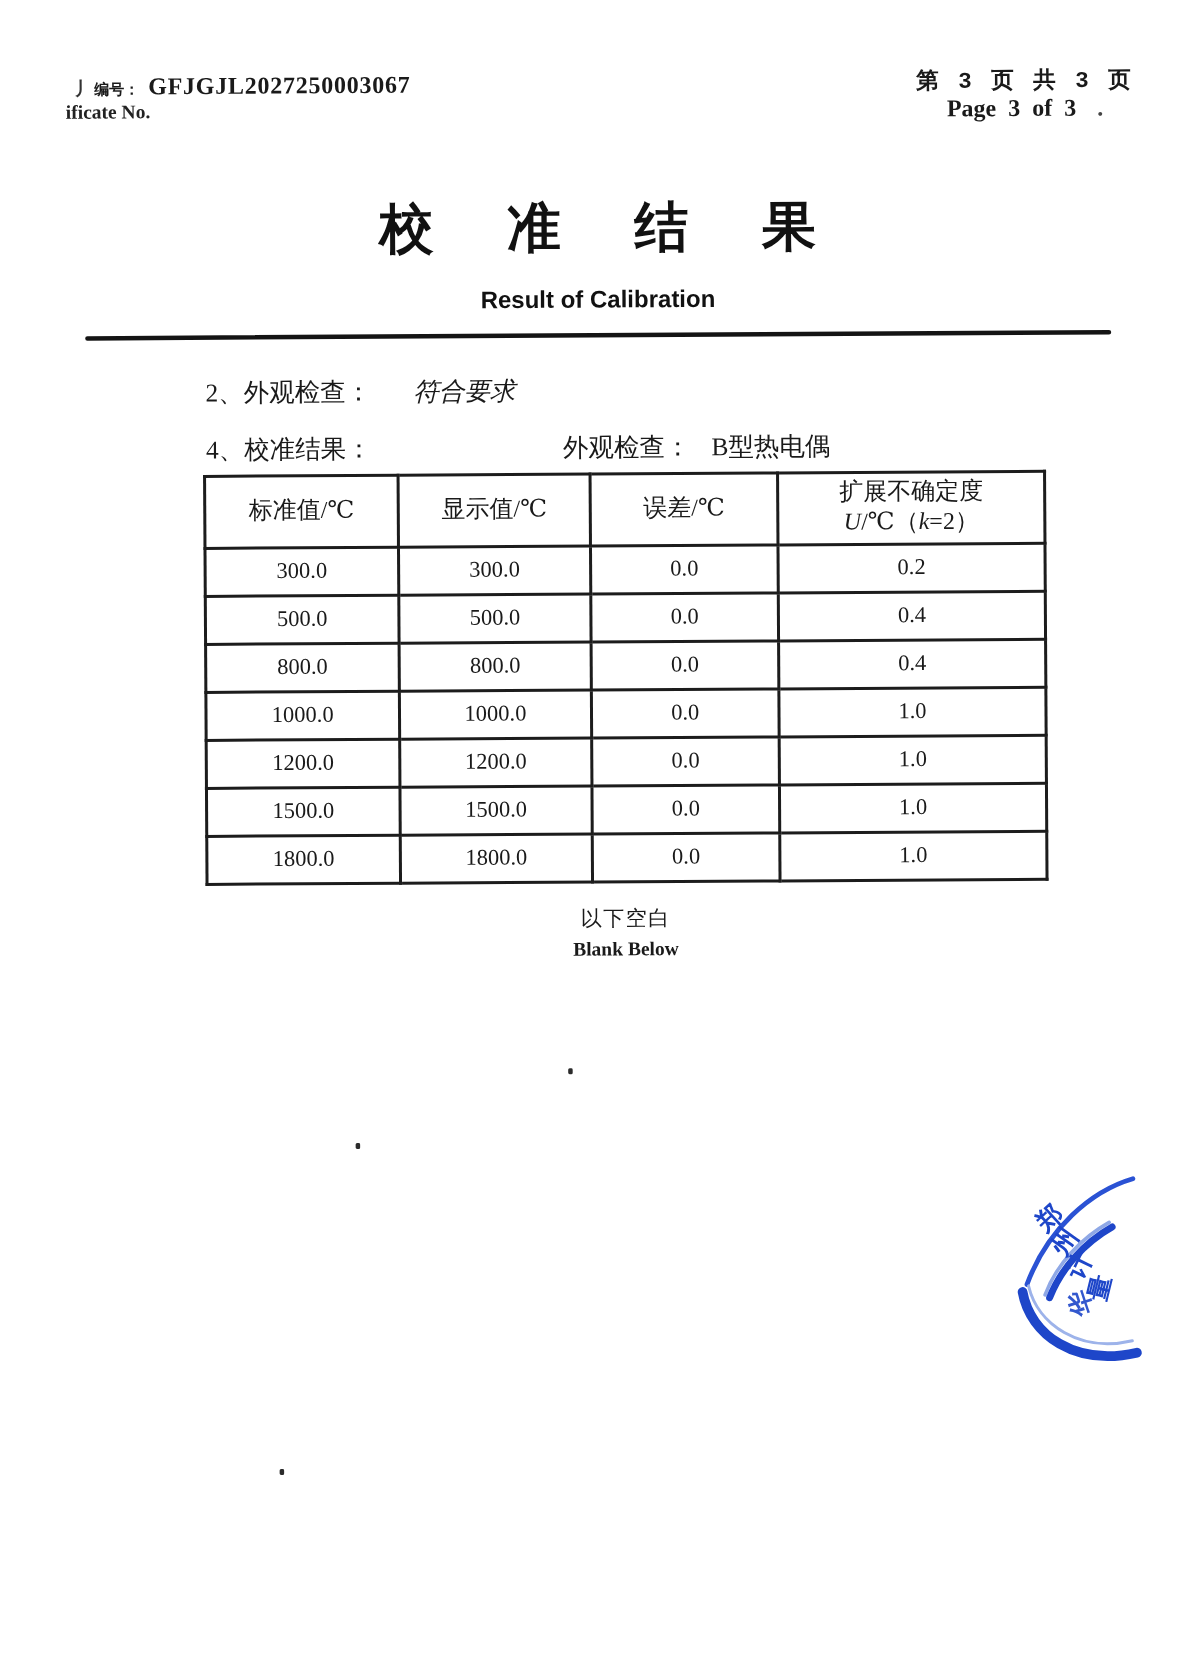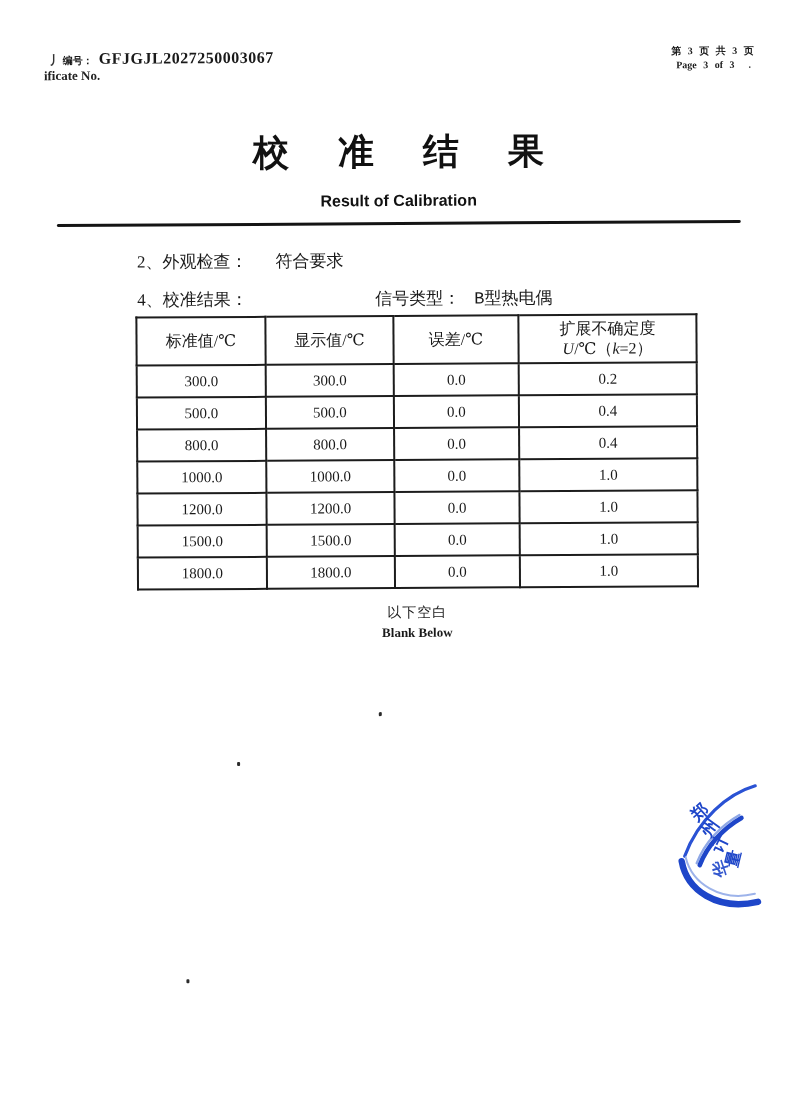--- a/index.html
+++ b/index.html
@@ -13,38 +13,38 @@
   
   .cert{position:absolute;left:52px;top:48px;white-space:nowrap;}
   .cert-line1{font-size:15px;font-weight:bold;}
   .cert-prefix{font-size:12px;color:#333;margin-right:1px;}
   .cert-label{font-size:10px;}
   .cert-num{font-size:16px;letter-spacing:.5px;margin-left:6px;}
   .cert-line2{font-size:13px;font-weight:bold;margin-top:-1px;margin-left:-6px;color:#222;}
 
   
   .pageinfo{position:absolute;right:42px;top:46px;text-align:center;}
-  .page-cn{font-size:10px;font-weight:bold;letter-spacing:2px;}
-  .page-en{font-size:10px;font-weight:bold;margin-top:1px;word-spacing:4px;}
+  .page-cn{font-size:15px;font-weight:bold;letter-spacing:2px;font-family:Liberation Mono, monospace;}
+  .page-en{font-size:16px;font-weight:bold;margin-top:1px;word-spacing:4px;}
   .page-dot{margin-left:14px;color:#444;}
 
   
   .title-cn{position:absolute;left:0;top:128px;width:100%;text-align:center;
     font-size:36px;font-weight:bold;letter-spacing:20px;text-indent:20px;color:#111;}
   .title-en{position:absolute;left:0;top:192px;width:100%;text-align:center;
     font-family:"Liberation Sans","DejaVu Sans",sans-serif;font-size:16px;font-weight:bold;color:#111;}
   .rule{position:absolute;left:58px;top:222px;width:684px;height:3px;background:#141414;border-radius:2px;}
 
   
   .item{position:absolute;left:138px;font-size:17px;white-space:nowrap;}
   .item1{top:249px;}
   .item2{top:287px;width:560px;}
-  .item-val{margin-left:28px;}
+  .item-val{margin-left:28px;font-style:italic;}
   .signal{position:absolute;left:238px;top:0;}
-  .signal-val{margin-left:14px;font-family:Liberation Mono, monospace;}
+  .signal-val{margin-left:14px;}
 
   
   .cal-table{position:absolute;left:136px;top:315px;border-collapse:collapse;table-layout:fixed;width:560px;}
   .cal-table th,.cal-table td{
     border:2px solid #1c1c1c;text-align:center;vertical-align:middle;
     font-weight:normal;padding:0;
   }
   .cal-table{border:1px solid #1c1c1c;}
   .cal-table th{height:46px;font-size:16px;line-height:1.25;}
   .cal-table td{height:30px;font-size:15px;}
@@ -84,21 +84,21 @@
   <div class="title-cn">校 准 结 果</div>
   <div class="title-en">Result of Calibration</div>
   <div class="rule"></div>
 
   <div class="item item1">
     <span>2、外观检查：</span><span class="item-val">符合要求</span>
   </div>
   <div class="item item2">
     <span>4、校准结果：</span>
     <span class="signal">
-      <span>信号类型：</span><span class="signal-val">B型热电偶</span>
+      <span>外观检查：</span><span class="signal-val">B型热电偶</span>
     </span>
   </div>
 
   <table class="cal-table">
     <colgroup>
       <col style="width:129px">
         <col style="width:128px">
         <col style="width:125px">
         <col style="width:178px">
     </colgroup>

